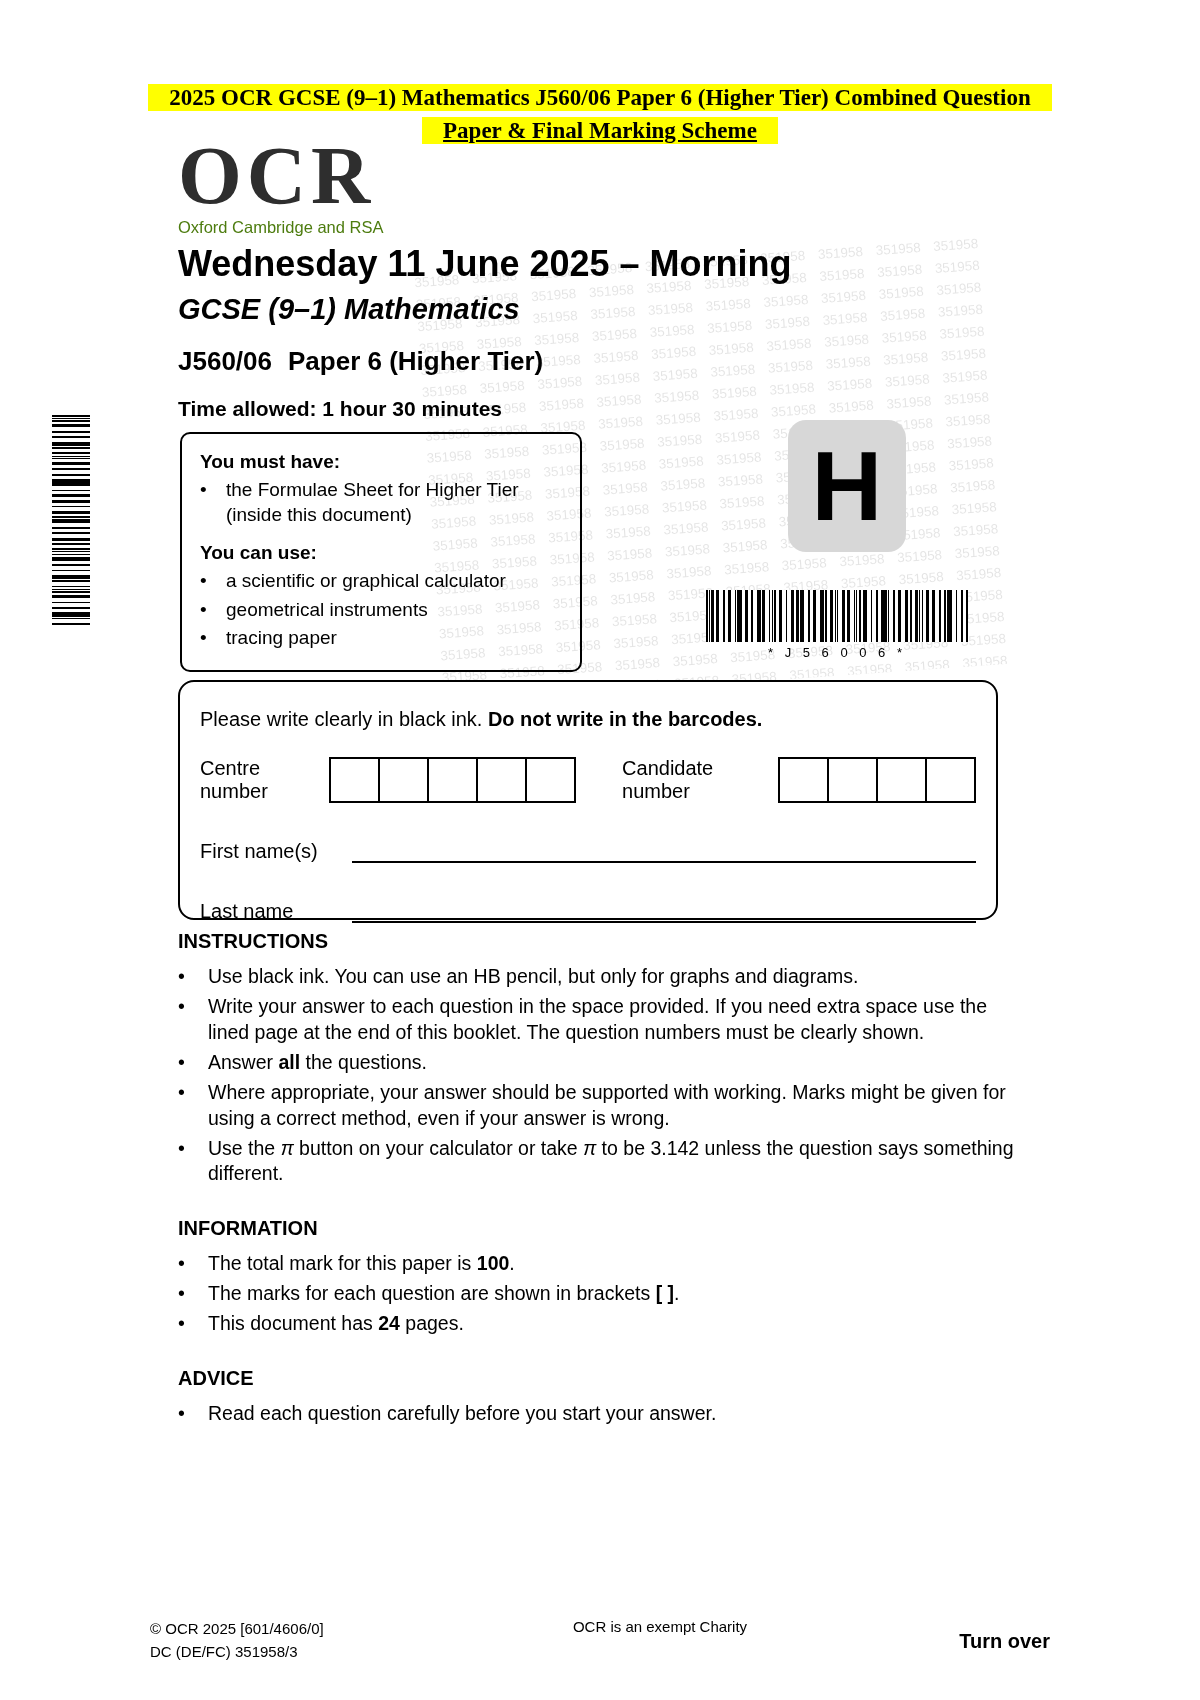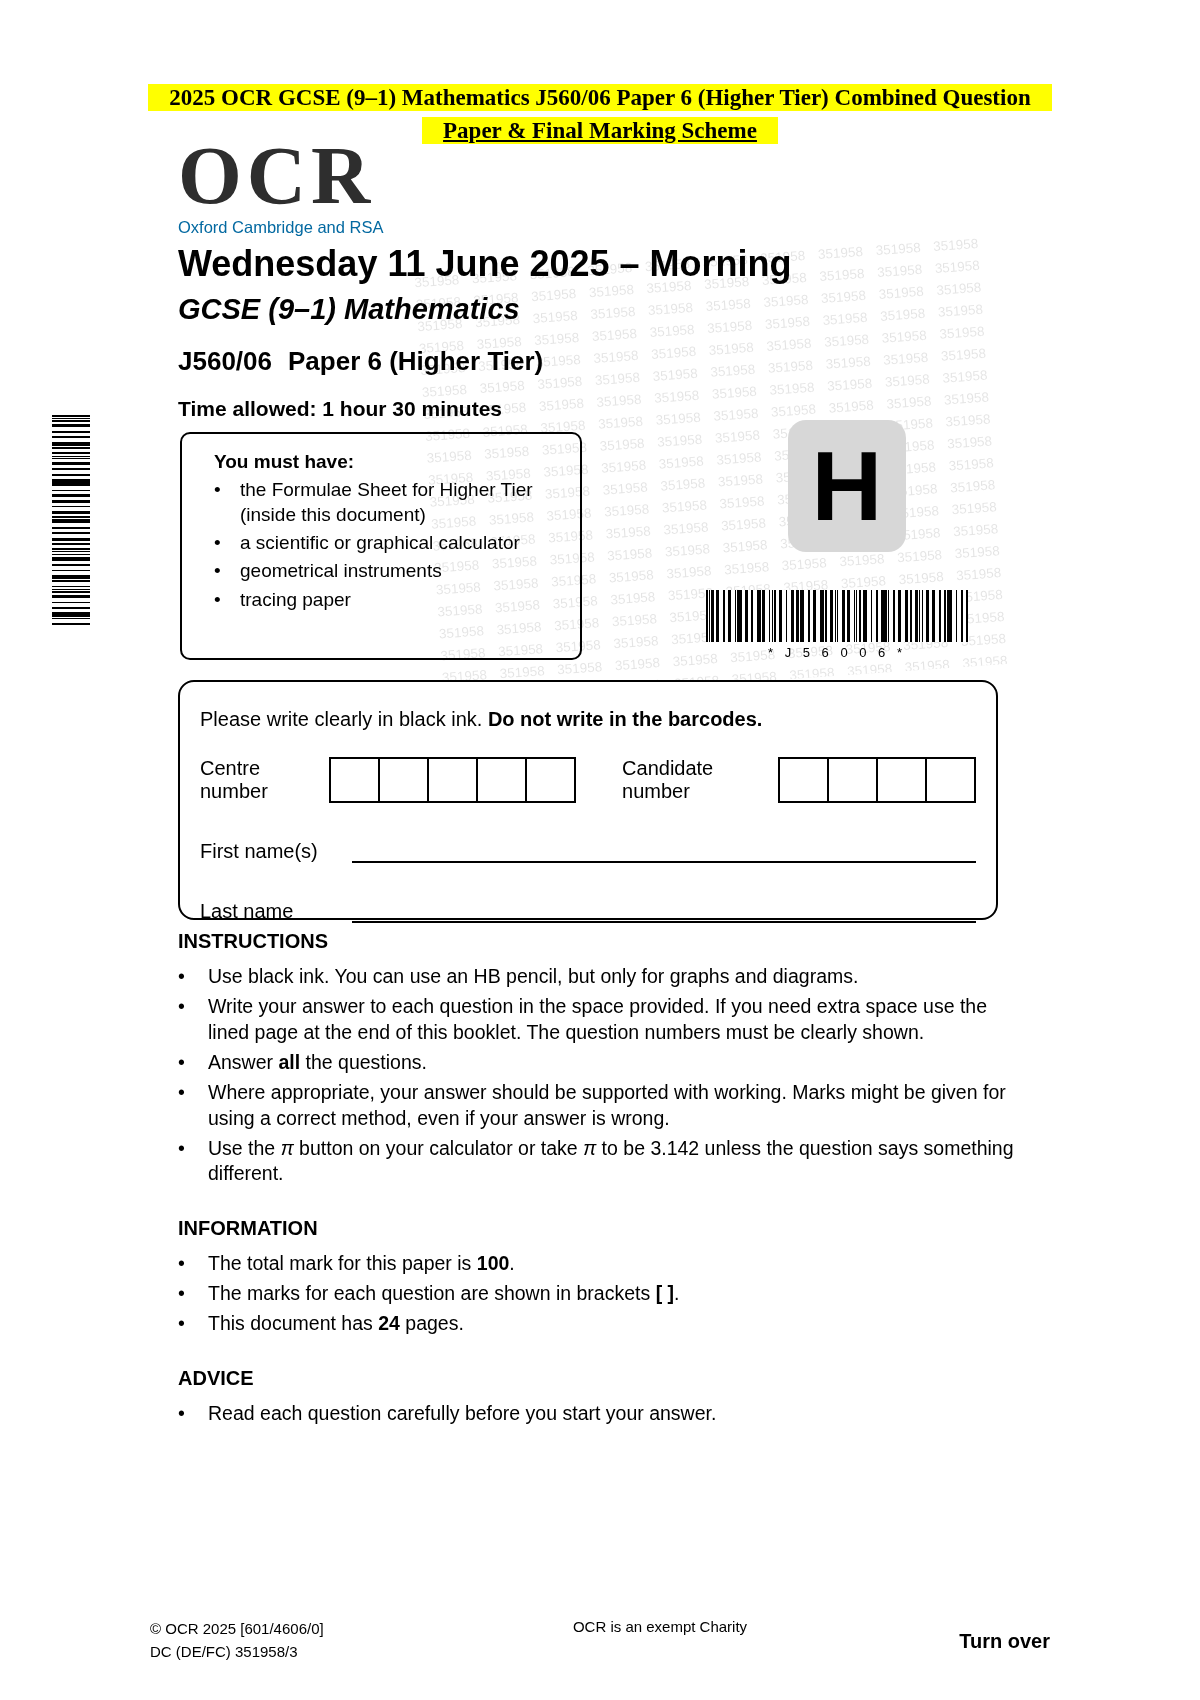--- a/index.html
+++ b/index.html
@@ -27,21 +27,21 @@
   }
   .banner .hl { background:#ffff00; padding:1px 21px; }
   .banner .u { text-decoration:underline; }
 
   
   .logo { position:absolute; left:178px; top:138px; }
   .logo-text {
     font-family:"Liberation Serif", serif; font-weight:bold;
     font-size:82px; line-height:0.92; color:#2e2e2e; letter-spacing:5px;
   }
-  .logo-tagline { font-size:16.5px; margin-top:5px; color:#0369a1; }
+  .logo-tagline { font-size:16.5px; margin-top:5px; color:#4d7c0f; }
 
   
   .headings { position:absolute; left:178px; top:243px; width:840px; }
   .date-line  { font-size:36px; font-weight:bold; margin-bottom:8px; }
   .qual-line  { font-size:29px; font-weight:bold; margin-bottom:20px;font-style:italic; }
   .paper-line { font-size:26px; font-weight:bold; margin-bottom:20px; }
   .paper-code { font-weight:800; margin-right:16px; }
   .time-line  { font-size:21px; font-weight:bold; }
 
   
@@ -49,21 +49,21 @@
     position:absolute; left:52px; top:415px; width:38px; height:212px;
     background-color:#fff;
     background-image:
       repeating-linear-gradient(180deg, #000 0 2px, transparent 2px 5px, #000 5px 7px, transparent 7px 11px, #000 11px 12px, transparent 12px 16px),
       repeating-linear-gradient(180deg, transparent 0 3px, #000 3px 4px, transparent 4px 9px, #000 9px 12px, transparent 12px 19px);
   }
 
   
   .materials-box {
     position:absolute; left:180px; top:432px; width:402px; min-height:228px;
-    border:2px solid #000; border-radius:10px; padding:16px 32px;
+    border:2px solid #000; border-radius:10px; padding:16px 18px;
     font-size:19px; line-height:1.28; background:transparent;
   }
   .mat-title { font-weight:bold; margin-bottom:4px; }
   .mat-gap { margin-top:14px; }
   .bullet-row { display:flex; margin-bottom:4px; }
   .bullet { width:26px; flex:none; }
   .bullet-text { flex:1; }
 
   
   .h-badge {
@@ -146,20 +146,21 @@
   </div>
 
   <div class="vbarcode"></div>
 
   <div class="materials-box">
     <div class="mat-title">You must have:</div>
     <div class="bullet-row">
       <span class="bullet">•</span>
       <span class="bullet-text">the Formulae Sheet for Higher Tier (inside this document)</span>
     </div>
+    <div class="mat-title mat-gap">You can use:</div>
     <div class="bullet-row">
       <span class="bullet">•</span>
       <span class="bullet-text">a scientific or graphical calculator</span>
     </div>
     <div class="bullet-row">
       <span class="bullet">•</span>
       <span class="bullet-text">geometrical instruments</span>
     </div>
     <div class="bullet-row">
       <span class="bullet">•</span>

